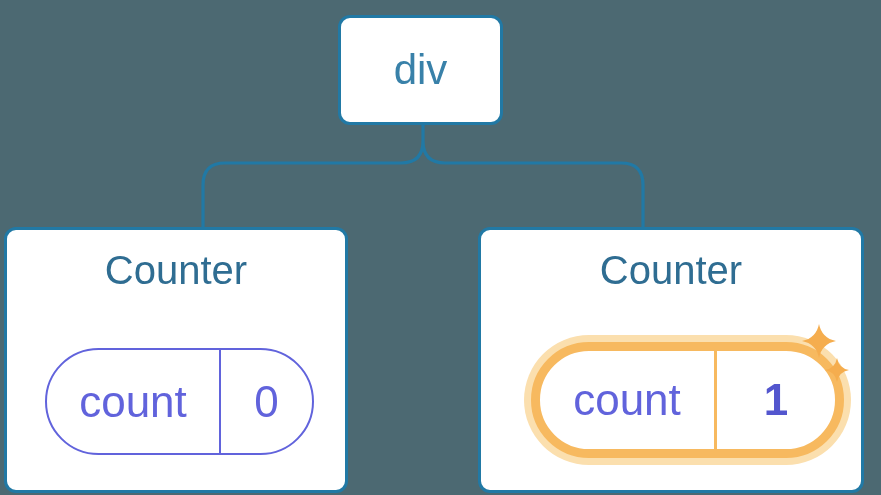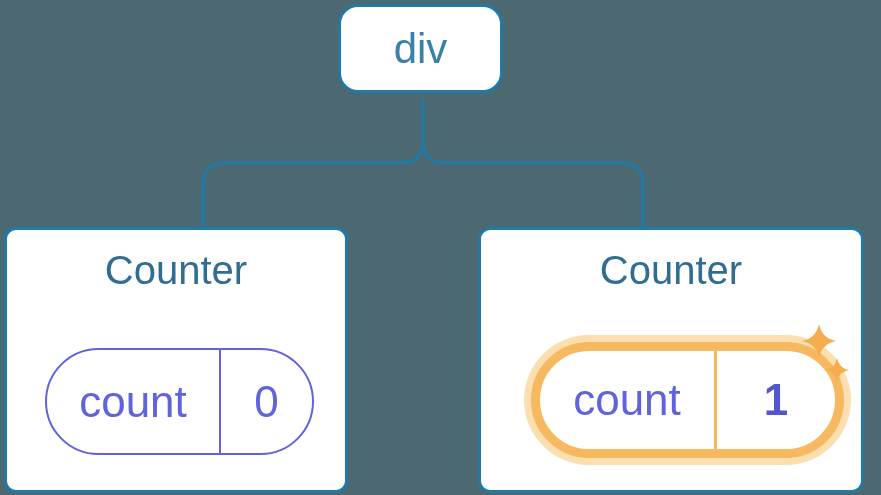--- a/index.html
+++ b/index.html
@@ -7,23 +7,23 @@
     --purple:#6163DC; --purple-bold:#5356CE; --orange:#F7B95F;
     --orange-halo:#FBDFAE; --sparkle:#F5AD4E; --card-bg:#FFFFFF;
   }
   html,body{margin:0;padding:0;}
   .stage{
     position:relative;width:881px;height:495px;overflow:hidden;
     background:var(--bg);
     font-family:"Liberation Sans",sans-serif;
   }
   .root-node{
-    position:absolute;left:338px;top:4px;width:165px;height:89px;
+    position:absolute;left:338px;top:15px;width:165px;height:110px;
     box-sizing:border-box;background:var(--card-bg);
-    border:3px solid var(--blue);border-radius:20px;
+    border:3px solid var(--blue);border-radius:12px;
     display:flex;align-items:center;justify-content:center;
     font-size:42px;font-weight:500;color:var(--node-text);
   }
   .connector{position:absolute;left:0;top:0;}
   .card{
     position:absolute;top:227px;height:266px;box-sizing:border-box;
     background:var(--card-bg);border:3px solid var(--blue);border-radius:12px;
   }
   .card-left{left:4px;width:344px;}
   .card-right{left:478px;width:386px;}

